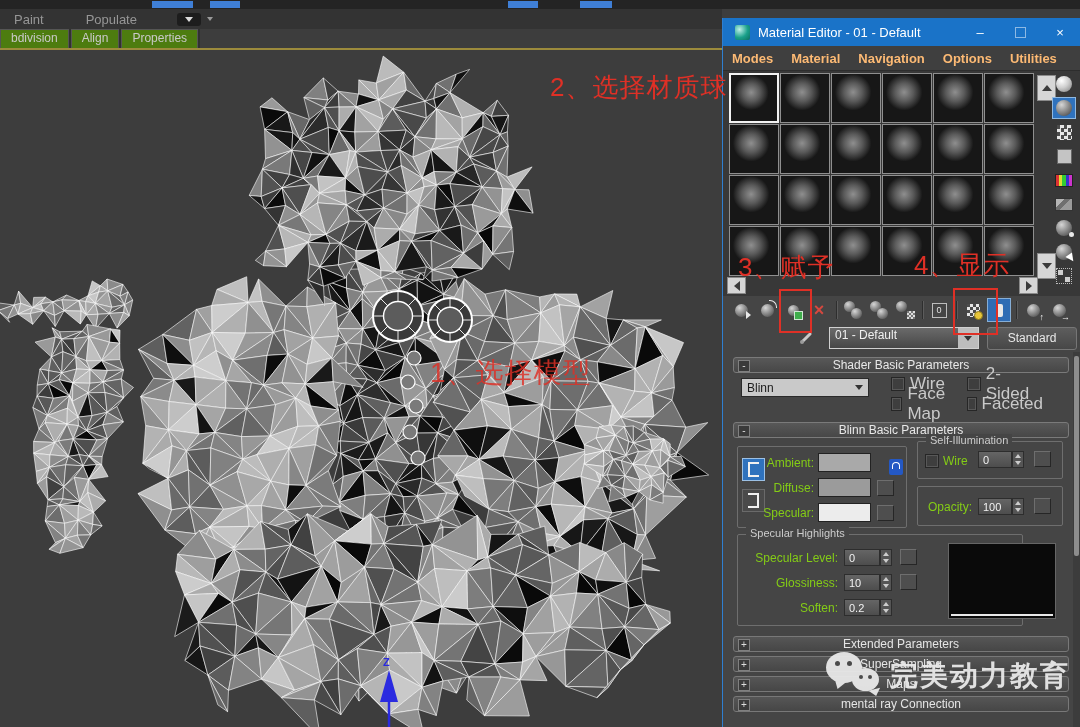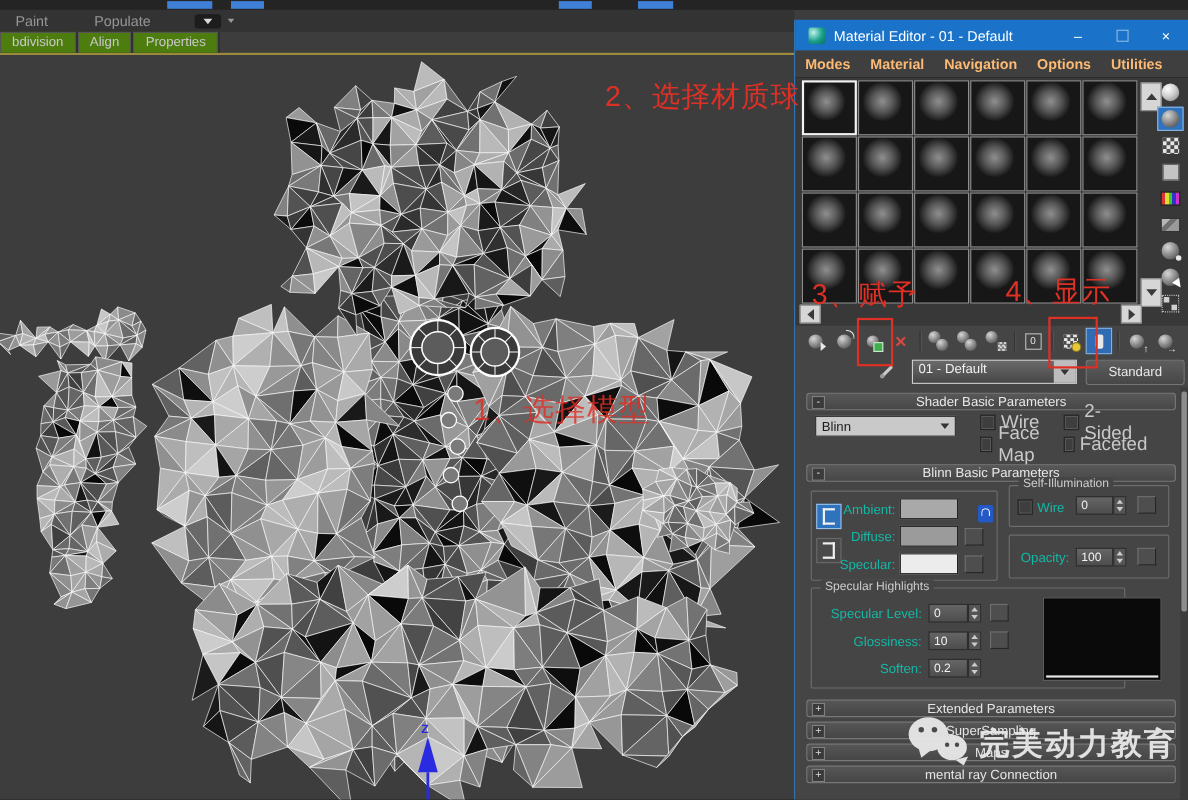--- a/index.html
+++ b/index.html
@@ -102,21 +102,21 @@
             display:flex;align-items:center;justify-content:center;}
   
   #params{position:relative;height:376px;background:#454545;overflow:hidden;}
   .rollout-h{position:absolute;left:10px;width:336px;height:16px;background:linear-gradient(#585858,#474747);
              border:1px solid #7a7a7a;border-radius:3px;box-sizing:border-box;color:#e8e8e8;font-size:12px;
              display:flex;align-items:center;justify-content:center;}
   .rollout-h .exp{position:absolute;left:4px;top:2px;width:10px;height:10px;background:#3a3a3a;border:1px solid #808080;
                   color:#ddd;font-size:10px;line-height:9px;text-align:center;}
   .groupbox{position:absolute;border:1px solid #6e6e6e;border-radius:2px;box-sizing:border-box;}
   .grouplabel{position:absolute;top:-8px;left:8px;background:#454545;padding:0 4px;font-size:11px;color:#cccccc;}
-  .plabel{position:absolute;color:#14b8a6;font-size:12px;}
+  .plabel{position:absolute;color:#84cc16;font-size:12px;}
   .plabel.r{text-align:right;}
   .swatch{position:absolute;height:19px;border:1px solid #222;box-sizing:border-box;}
   .mapbtn{position:absolute;width:15px;height:14px;background:#4e4e4e;border:1px solid;border-color:#6e6e6e #262626 #262626 #6e6e6e;}
   .lockbtn{position:absolute;width:21px;height:21px;background:#4a4a4a;border:1px solid #6a6a6a;display:flex;align-items:center;justify-content:center;}
   .lockbtn.on{background:#2f72bd;border-color:#9cc0e4;}
   .clamp{width:9px;height:11px;border:2px solid #f0f0f0;border-right:none;}
   .padlock{position:absolute;width:14px;height:16px;background:#2458c4;border-radius:2px;display:flex;align-items:center;justify-content:center;}
   .padlock::before{content:'';width:6px;height:6px;border:1.5px solid #fff;border-bottom:none;border-radius:4px 4px 0 0;margin-bottom:4px;}
   .spinfield{position:absolute;height:17px;background:linear-gradient(#656565,#4d4d4d);border:1px solid #2d2d2d;
              box-sizing:border-box;color:#f2f2f2;font-size:11px;display:flex;align-items:center;padding-left:4px;}

